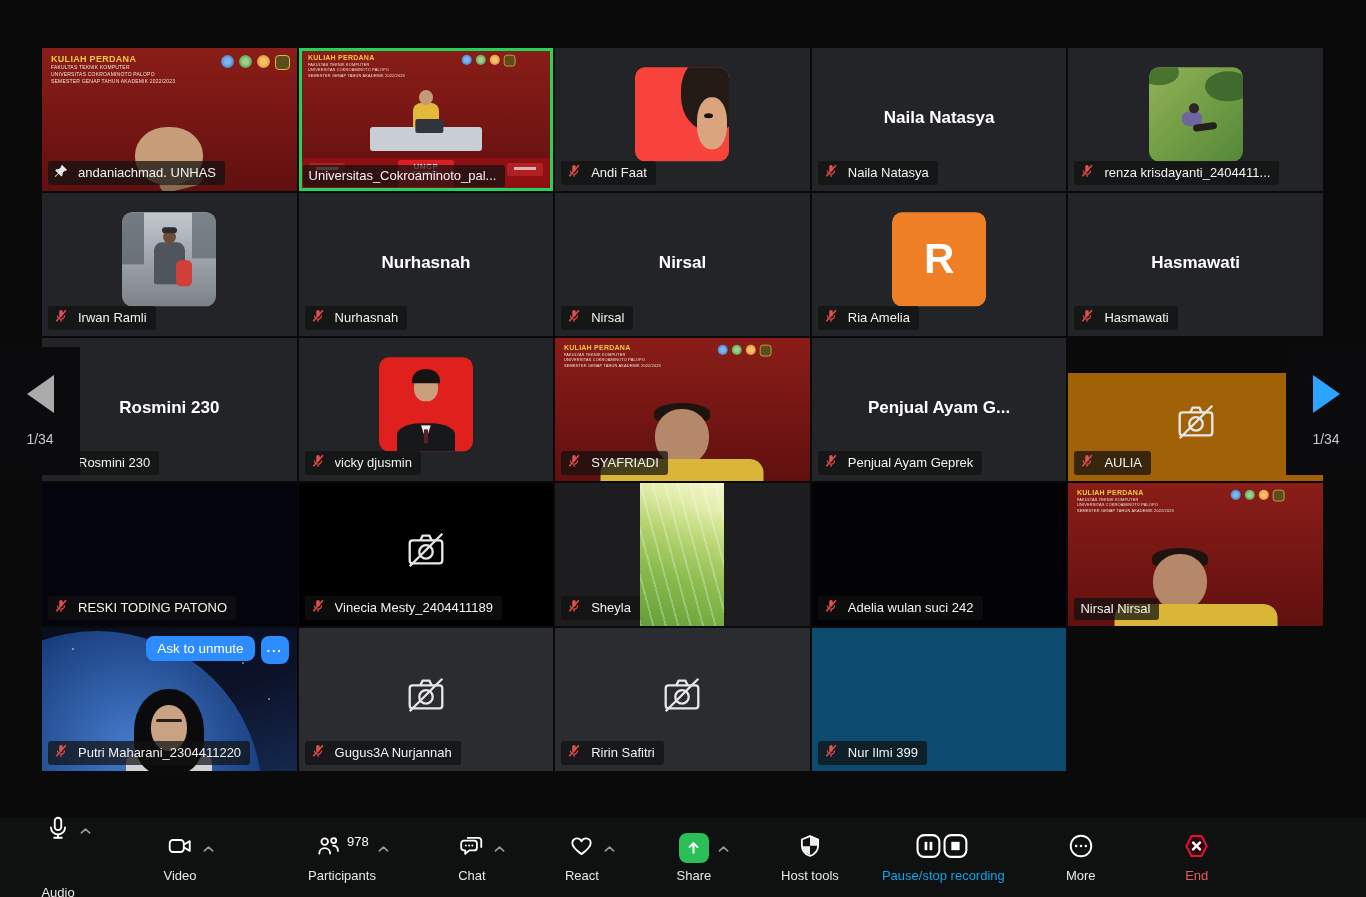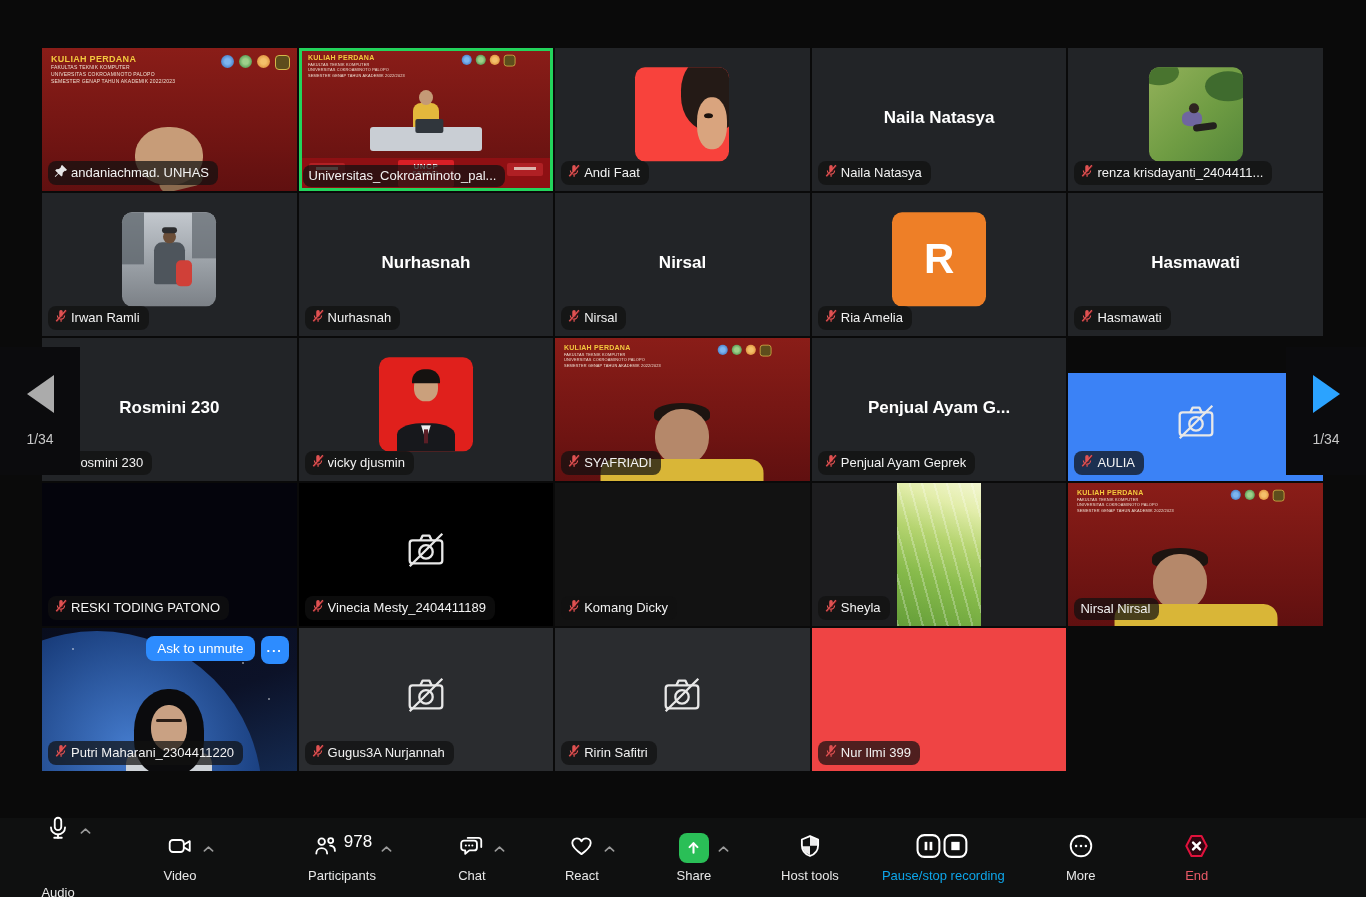--- a/index.html
+++ b/index.html
@@ -4,22 +4,22 @@
 <style>
   html,body{margin:0;padding:0;background:#0a0a0a;width:1366px;height:897px;overflow:hidden;
     font-family:"Liberation Sans","DejaVu Sans",sans-serif;-webkit-font-smoothing:antialiased;}
   .stage{position:absolute;inset:0;}
   .grid{position:absolute;left:42px;top:48px;width:1281px;height:723px;display:grid;
     grid-template-columns:repeat(5,1fr);grid-template-rows:repeat(5,1fr);gap:2px;}
   .tile{position:relative;overflow:hidden;background:#222427;}
   .tile.active::after{content:"";position:absolute;inset:0;border:3px solid #23d45c;pointer-events:none;z-index:7;}
   .display-name{position:absolute;top:50%;left:50%;transform:translate(-50%,-58%);
     font-size:17px;font-weight:bold;color:#fff;white-space:nowrap;z-index:3;}
-  .name-label{position:absolute;left:6px;bottom:6px;display:flex;align-items:center;gap:3px;
-    background:rgba(16,16,16,.72);padding:3px 9px 4px 6px;border-radius:8px;font-size:13px;color:#f2f2f2;
+  .name-label{position:absolute;left:6px;bottom:6px;display:flex;align-items:center;gap:10px;
+    background:rgba(16,16,16,.72);padding:3px 9px 4px 6px;border-radius:3px;font-size:13px;color:#f2f2f2;
     white-space:nowrap;max-width:calc(100% - 14px);overflow:hidden;z-index:6;}
   .name-label span{overflow:hidden;text-overflow:ellipsis;}
   .avatar{position:absolute;top:50%;left:50%;transform:translate(-50%,-56%);width:94px;height:94px;
     border-radius:10px;overflow:hidden;z-index:2;}
   .avatar .letter{position:absolute;inset:0;display:flex;align-items:center;justify-content:center;
     color:#fff;font-size:42px;font-weight:600;}
   
   .av-red{background:#f8423c;}
   .av-red .hair{position:absolute;right:-14px;top:-12px;width:62px;height:76px;background:#241a16;border-radius:46%;}
   .av-red .skin{position:absolute;right:2px;top:30px;width:30px;height:52px;background:#d9a47e;border-radius:45%;}
@@ -103,21 +103,21 @@
   .tri{width:0;height:0;border-top:19px solid transparent;border-bottom:19px solid transparent;cursor:pointer;}
   .tri-left{border-right:27px solid #ababab;}
   .tri-right{border-left:27px solid #2ba3ff;}
   .page-ind{font-size:14px;color:#c8c8c8;}
   
   .toolbar{position:absolute;left:0;right:0;bottom:0;height:79px;background:#0f1010;display:flex;
     align-items:center;padding-left:26px;z-index:20;}
   .tb-item{display:flex;flex-direction:column;align-items:center;gap:5px;cursor:pointer;position:relative;min-width:64px;}
   .tb-iconrow{position:relative;height:30px;display:flex;align-items:center;gap:5px;}
   .tb-label{font-size:13px;color:#e8e8e8;white-space:nowrap;}
-  .tb-badge{font-size:17px;color:#fff;position:relative;top:-6px;}
+  .tb-badge{font-size:13px;color:#fff;position:relative;top:-6px;}
   .tb-caret{position:absolute;right:-20px;top:6px;color:#9a9a9a;}
   .tb-item.m1{margin-right:58px;gap:40px;}.tb-item.m2{margin-right:96px;}.tb-item.m3{margin-right:64px;}
   .tb-item.m4{margin-right:46px;}.tb-item.m5{margin-right:48px;align-items:center;}.tb-item.m6{margin-right:52px;}
   .tb-item.m7{margin-right:40px;}.tb-item.m8{margin-right:44px;}.tb-item.m9{margin-right:52px;}
   .share-box{width:30px;height:30px;border-radius:8px;background:#2abf57;display:flex;align-items:center;justify-content:center;}
   .lbl-danger{color:#ea5a67;}
   .lbl-rec{color:#0ea5e9;}
 </style>
 </head>
 <body>
@@ -401,21 +401,21 @@
                 <rect x="6" y="1" width="4" height="8" rx="2"></rect>
                 <path d="M3.2 7.5a4.8 4.8 0 0 0 9.6 0h-1.4a3.4 3.4 0 0 1-6.8 0z"></path>
                 <rect x="7.4" y="12" width="1.4" height="2.6"></rect>
               </g>
               <line x1="2.6" y1="14" x2="13.6" y2="1.4" stroke="#e05252" stroke-width="1.7"></line>
               <line x1="3.7" y1="14.7" x2="14.7" y2="2.1" stroke="#6e1218" stroke-width=".9"></line>
             </svg></span>
           <span>Penjual Ayam Geprek</span>
         </div>
       </div>
-      <div class="tile" style="background: #3b82f6; margin-top: 35px;">
+      <div class="tile" style="background: #a16207; margin-top: 35px;">
         <div class="camoff-icon"><span><svg viewBox="0 0 48 48" width="46" height="46" fill="none" stroke="#e8e8e8" stroke-width="2.4" stroke-linejoin="round">
               <rect x="7" y="14" width="34" height="24" rx="3"></rect>
               <path d="M18 14l2.5-5h7L30 14"></path>
               <circle cx="24" cy="26" r="7"></circle>
               <line x1="41" y1="7" x2="7" y2="41"></line>
             </svg></span></div>
         <div class="name-label">
           <span><svg viewBox="0 0 16 16" width="14" height="14">
               <g fill="#e05252">
                 <rect x="6" y="1" width="4" height="8" rx="2"></rect>
@@ -455,47 +455,47 @@
                 <rect x="6" y="1" width="4" height="8" rx="2"></rect>
                 <path d="M3.2 7.5a4.8 4.8 0 0 0 9.6 0h-1.4a3.4 3.4 0 0 1-6.8 0z"></path>
                 <rect x="7.4" y="12" width="1.4" height="2.6"></rect>
               </g>
               <line x1="2.6" y1="14" x2="13.6" y2="1.4" stroke="#e05252" stroke-width="1.7"></line>
               <line x1="3.7" y1="14.7" x2="14.7" y2="2.1" stroke="#6e1218" stroke-width=".9"></line>
             </svg></span>
           <span>Vinecia Mesty_2404411189</span>
         </div>
       </div>
-      <div class="tile" style="background: rgb(18, 18, 18);">
-        <div class="name-label">
-          <span><svg viewBox="0 0 16 16" width="14" height="14">
-              <g fill="#e05252">
-                <rect x="6" y="1" width="4" height="8" rx="2"></rect>
-                <path d="M3.2 7.5a4.8 4.8 0 0 0 9.6 0h-1.4a3.4 3.4 0 0 1-6.8 0z"></path>
-                <rect x="7.4" y="12" width="1.4" height="2.6"></rect>
-              </g>
-              <line x1="2.6" y1="14" x2="13.6" y2="1.4" stroke="#e05252" stroke-width="1.7"></line>
-              <line x1="3.7" y1="14.7" x2="14.7" y2="2.1" stroke="#6e1218" stroke-width=".9"></line>
-            </svg></span>
-          <span>Komang Dicky</span>
-        </div>
-      </div>
       <div class="tile t-grass">
         <div class="grass-strip"></div>
         <div class="name-label">
           <span><svg viewBox="0 0 16 16" width="14" height="14">
               <g fill="#e05252">
                 <rect x="6" y="1" width="4" height="8" rx="2"></rect>
                 <path d="M3.2 7.5a4.8 4.8 0 0 0 9.6 0h-1.4a3.4 3.4 0 0 1-6.8 0z"></path>
                 <rect x="7.4" y="12" width="1.4" height="2.6"></rect>
               </g>
               <line x1="2.6" y1="14" x2="13.6" y2="1.4" stroke="#e05252" stroke-width="1.7"></line>
               <line x1="3.7" y1="14.7" x2="14.7" y2="2.1" stroke="#6e1218" stroke-width=".9"></line>
             </svg></span>
           <span>Sheyla</span>
+        </div>
+      </div>
+      <div class="tile" style="background: rgb(3, 3, 7);">
+        <div class="name-label">
+          <span><svg viewBox="0 0 16 16" width="14" height="14">
+              <g fill="#e05252">
+                <rect x="6" y="1" width="4" height="8" rx="2"></rect>
+                <path d="M3.2 7.5a4.8 4.8 0 0 0 9.6 0h-1.4a3.4 3.4 0 0 1-6.8 0z"></path>
+                <rect x="7.4" y="12" width="1.4" height="2.6"></rect>
+              </g>
+              <line x1="2.6" y1="14" x2="13.6" y2="1.4" stroke="#e05252" stroke-width="1.7"></line>
+              <line x1="3.7" y1="14.7" x2="14.7" y2="2.1" stroke="#6e1218" stroke-width=".9"></line>
+            </svg></span>
+          <span>Adelia wulan suci 242</span>
         </div>
       </div>
       <div class="tile t-banner">
         <div class="banner small">
           <div class="b-left">
             <div class="b-title">KULIAH PERDANA</div>
             <div class="b-line">FAKULTAS TEKNIK KOMPUTER</div>
             <div class="b-line">UNIVERSITAS COKROAMINOTO PALOPO</div>
             <div class="b-line">SEMESTER GENAP TAHUN AKADEMIK 2022/2023</div>
           </div>
@@ -572,21 +572,21 @@
                 <rect x="6" y="1" width="4" height="8" rx="2"></rect>
                 <path d="M3.2 7.5a4.8 4.8 0 0 0 9.6 0h-1.4a3.4 3.4 0 0 1-6.8 0z"></path>
                 <rect x="7.4" y="12" width="1.4" height="2.6"></rect>
               </g>
               <line x1="2.6" y1="14" x2="13.6" y2="1.4" stroke="#e05252" stroke-width="1.7"></line>
               <line x1="3.7" y1="14.7" x2="14.7" y2="2.1" stroke="#6e1218" stroke-width=".9"></line>
             </svg></span>
           <span>Ririn Safitri</span>
         </div>
       </div>
-      <div class="tile" style="background: #ef4444;">
+      <div class="tile" style="background: #0c4a6e;">
         <div class="name-label">
           <span><svg viewBox="0 0 16 16" width="14" height="14">
               <g fill="#e05252">
                 <rect x="6" y="1" width="4" height="8" rx="2"></rect>
                 <path d="M3.2 7.5a4.8 4.8 0 0 0 9.6 0h-1.4a3.4 3.4 0 0 1-6.8 0z"></path>
                 <rect x="7.4" y="12" width="1.4" height="2.6"></rect>
               </g>
               <line x1="2.6" y1="14" x2="13.6" y2="1.4" stroke="#e05252" stroke-width="1.7"></line>
               <line x1="3.7" y1="14.7" x2="14.7" y2="2.1" stroke="#6e1218" stroke-width=".9"></line>
             </svg></span>

